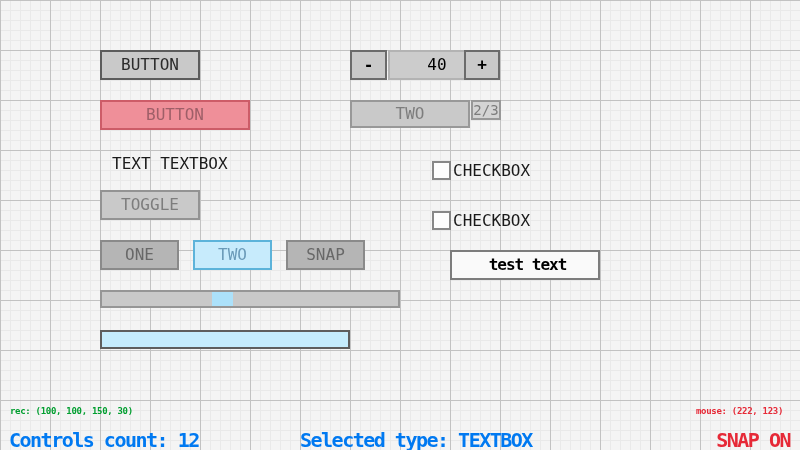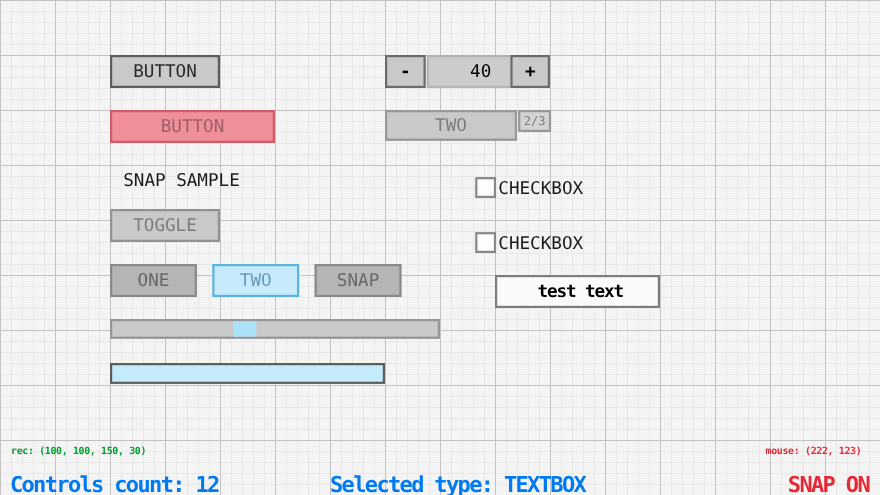--- a/index.html
+++ b/index.html
@@ -49,21 +49,21 @@
   .spin-minus { left:350px; top:50px; width:37px; height:30px;
             background:#c9c9c9; border:2px solid #6b6b6b; color:#000; font-weight:bold; }
   .spin-value { left:388px; top:50px; width:98px; height:30px;
             background:#cccccc; border:2px solid #b3b3b3; color:#000; }
   .spin-plus  { left:464px; top:50px; width:36px; height:30px;
             background:#c9c9c9; border:2px solid #6b6b6b; color:#000; font-weight:bold; }
 
   .combo-main { left:350px; top:100px; width:120px; height:28px;
             background:#c9c9c9; border:2px solid #989898; color:#7d7d7d; }
   .combo-side { left:471px; top:100px; width:30px; height:20px;
-            background:#d4d4d4; border:2px solid #989898; color:#7d7d7d; font-size:11px; }
+            background:#d4d4d4; border:2px solid #989898; color:#7d7d7d; font-size:14px; }
 
   .checkbox-row { display:flex; align-items:center; justify-content:flex-start;margin-left:12px; }
   .cb-1 { left:420px; top:161px; height:19px; }
   .cb-2 { left:420px; top:211px; height:19px; }
   .cb-box { width:19px; height:19px; background:#fdfdfd; border:2px solid #878787; }
   .cb-label { margin-left:2px; color:#1a1a1a; }
 
   .textbox { left:450px; top:250px; width:150px; height:30px;
             background:#fafafa; border:2px solid #7d7d7d; color:#000;
             justify-content:center; padding-left:5px; font-weight:bold; letter-spacing:-1px; }
@@ -85,21 +85,21 @@
 
   <div class="ctrl button-primary">
     <span>BUTTON</span>
   </div>
 
   <div class="ctrl button-selected">
     <span>BUTTON</span>
   </div>
 
   <div class="ctrl text-label">
-    <span>SNAP SAMPLE</span>
+    <span>TEXT TEXTBOX</span>
   </div>
 
   <div class="ctrl toggle">
     <span>TOGGLE</span>
   </div>
 
   <div class="ctrl tg-item tg-one">
     <span>ONE</span>
   </div>
   <div class="ctrl tg-item tg-two">

